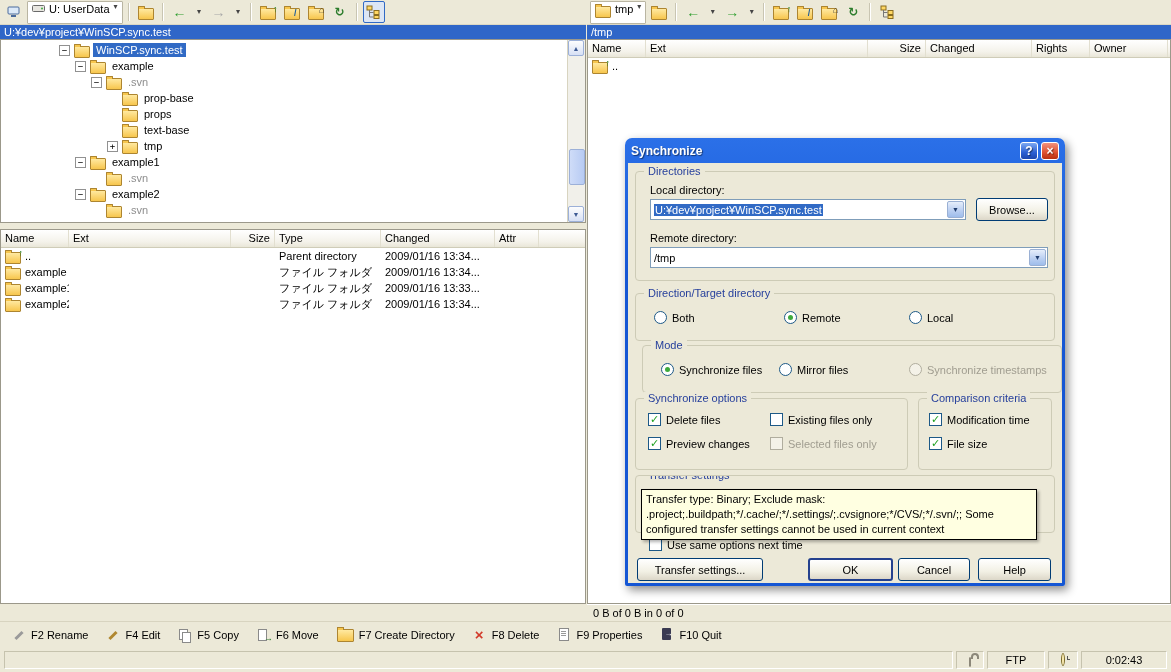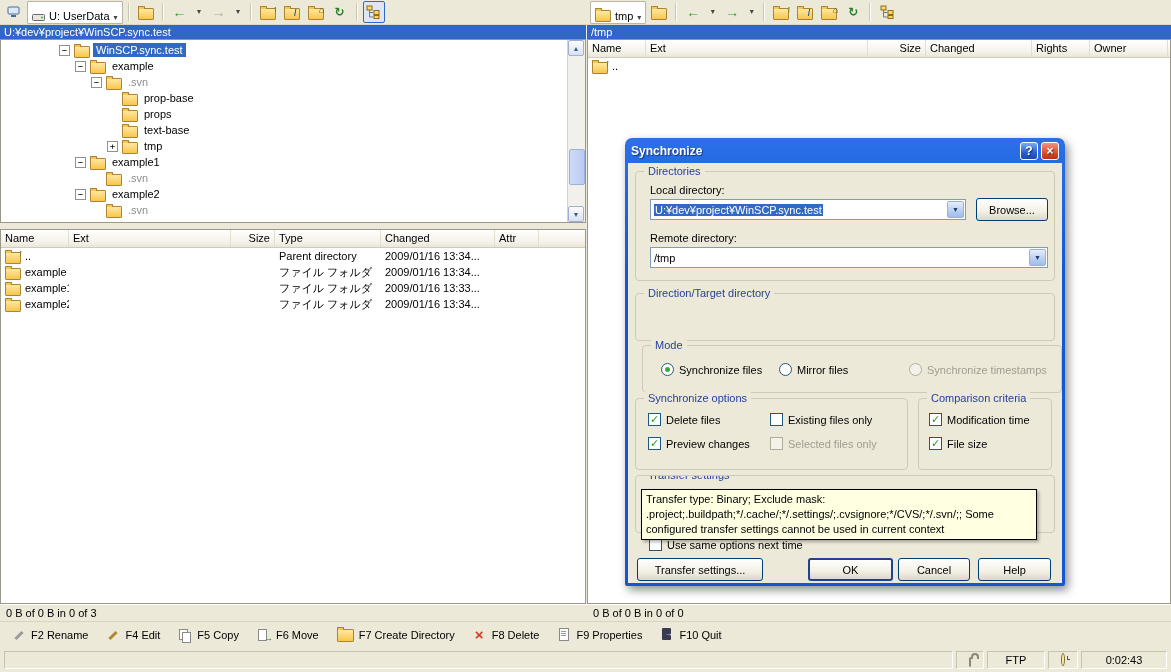--- a/index.html
+++ b/index.html
@@ -9,21 +9,21 @@
   
   .toolbar{position:absolute;top:0;height:25px;display:flex;align-items:center;gap:2px;padding:0 3px;
            border-bottom:1px solid #dcd8c4;box-sizing:border-box;}
   .tb-left{left:0;width:586px;}
   .tb-right{left:587px;width:584px;}
   .tb-btn{height:20px;min-width:20px;display:flex;align-items:center;justify-content:center;
           border:1px solid transparent;border-radius:2px;flex:none;}
   .tb-btn.narrow{min-width:11px;}
   .tb-btn.pressed{border-color:#316ac5;background:#dce6f5;}
   .sep{width:1px;height:18px;background:#c9c5b2;border-right:1px solid #fff;margin:0 3px;flex:none;}
-  .combo-flat{display:flex;align-items:flex-end;gap:4px;padding:1px 4px;height:19px;border:1px solid #b9b5a2;
+  .combo-flat{display:flex;align-items:flex-start;gap:4px;padding:1px 4px;height:19px;border:1px solid #b9b5a2;
               background:#fff;border-radius:1px;}
   .caret{font-size:8px;color:#444;line-height:8px;}
   .arrow{font-weight:bold;font-size:14px;line-height:14px;}
   .arrow.green{color:#2d9e2d;}
   .arrow.gray{color:#a8a8a8;}
   .refresh{color:#2d7d2d;font-weight:bold;font-size:12px;}
 
   
   .ficon{position:relative;width:14px;height:10px;flex:none;margin-top:3px;
          background:linear-gradient(180deg,#ffe9a0,#f7c64d);border:1px solid #ad8530;border-radius:1px;}
@@ -442,21 +442,20 @@
           </div>
           <div class="fl-td" style="width: 222px;"></div>
           <div class="fl-td right" style="width: 58px;"></div>
           <div class="fl-td" style="width: 106px;"></div>
           <div class="fl-td" style="width: 58px;"></div>
           <div class="fl-td" style="width: 78px;"></div>
         </div>
       </div>
   </div>
 
-  <div class="statusbar st-left">0 B of 0 B in 0 of 3</div>
   <div class="statusbar st-right">0 B of 0 B in 0 of 0</div>
 
   <div class="command-bar" id="command-bar">
       <div class="cmd-btn">
         <span class="cicon rename-icon"></span>
         <span class="clabel">F2 Rename</span>
       </div>
       <div class="cmd-btn">
         <span class="cicon edit-icon"></span>
         <span class="clabel">F4 Edit</span>
@@ -517,20 +516,34 @@
         <div class="btn btn-browse">Browse...</div>
         <span class="lbl lbl-remote">Remote directory:</span>
         <div class="combo combo-remote">
           <span class="ctext">/tmp</span>
           <span class="cbtn">▼</span>
         </div>
       </div>
 
       <div class="grp grp-direction">
         <span class="grp-title">Direction/Target directory</span>
+        <div class="opt-row" id="direction-options">
+            <label class="opt-cell">
+              <span class="radio"></span>
+              <span class="opt-label">Both</span>
+            </label>
+            <label class="opt-cell">
+              <span class="radio on"></span>
+              <span class="opt-label">Remote</span>
+            </label>
+            <label class="opt-cell">
+              <span class="radio"></span>
+              <span class="opt-label">Local</span>
+            </label>
+          </div>
       </div>
 
       <div class="grp grp-mode">
         <span class="grp-title">Mode</span>
         <div class="opt-row" id="mode-options">
             <label class="opt-cell">
               <span class="radio on"></span>
               <span class="opt-label">Synchronize files</span>
             </label>
             <label class="opt-cell">

